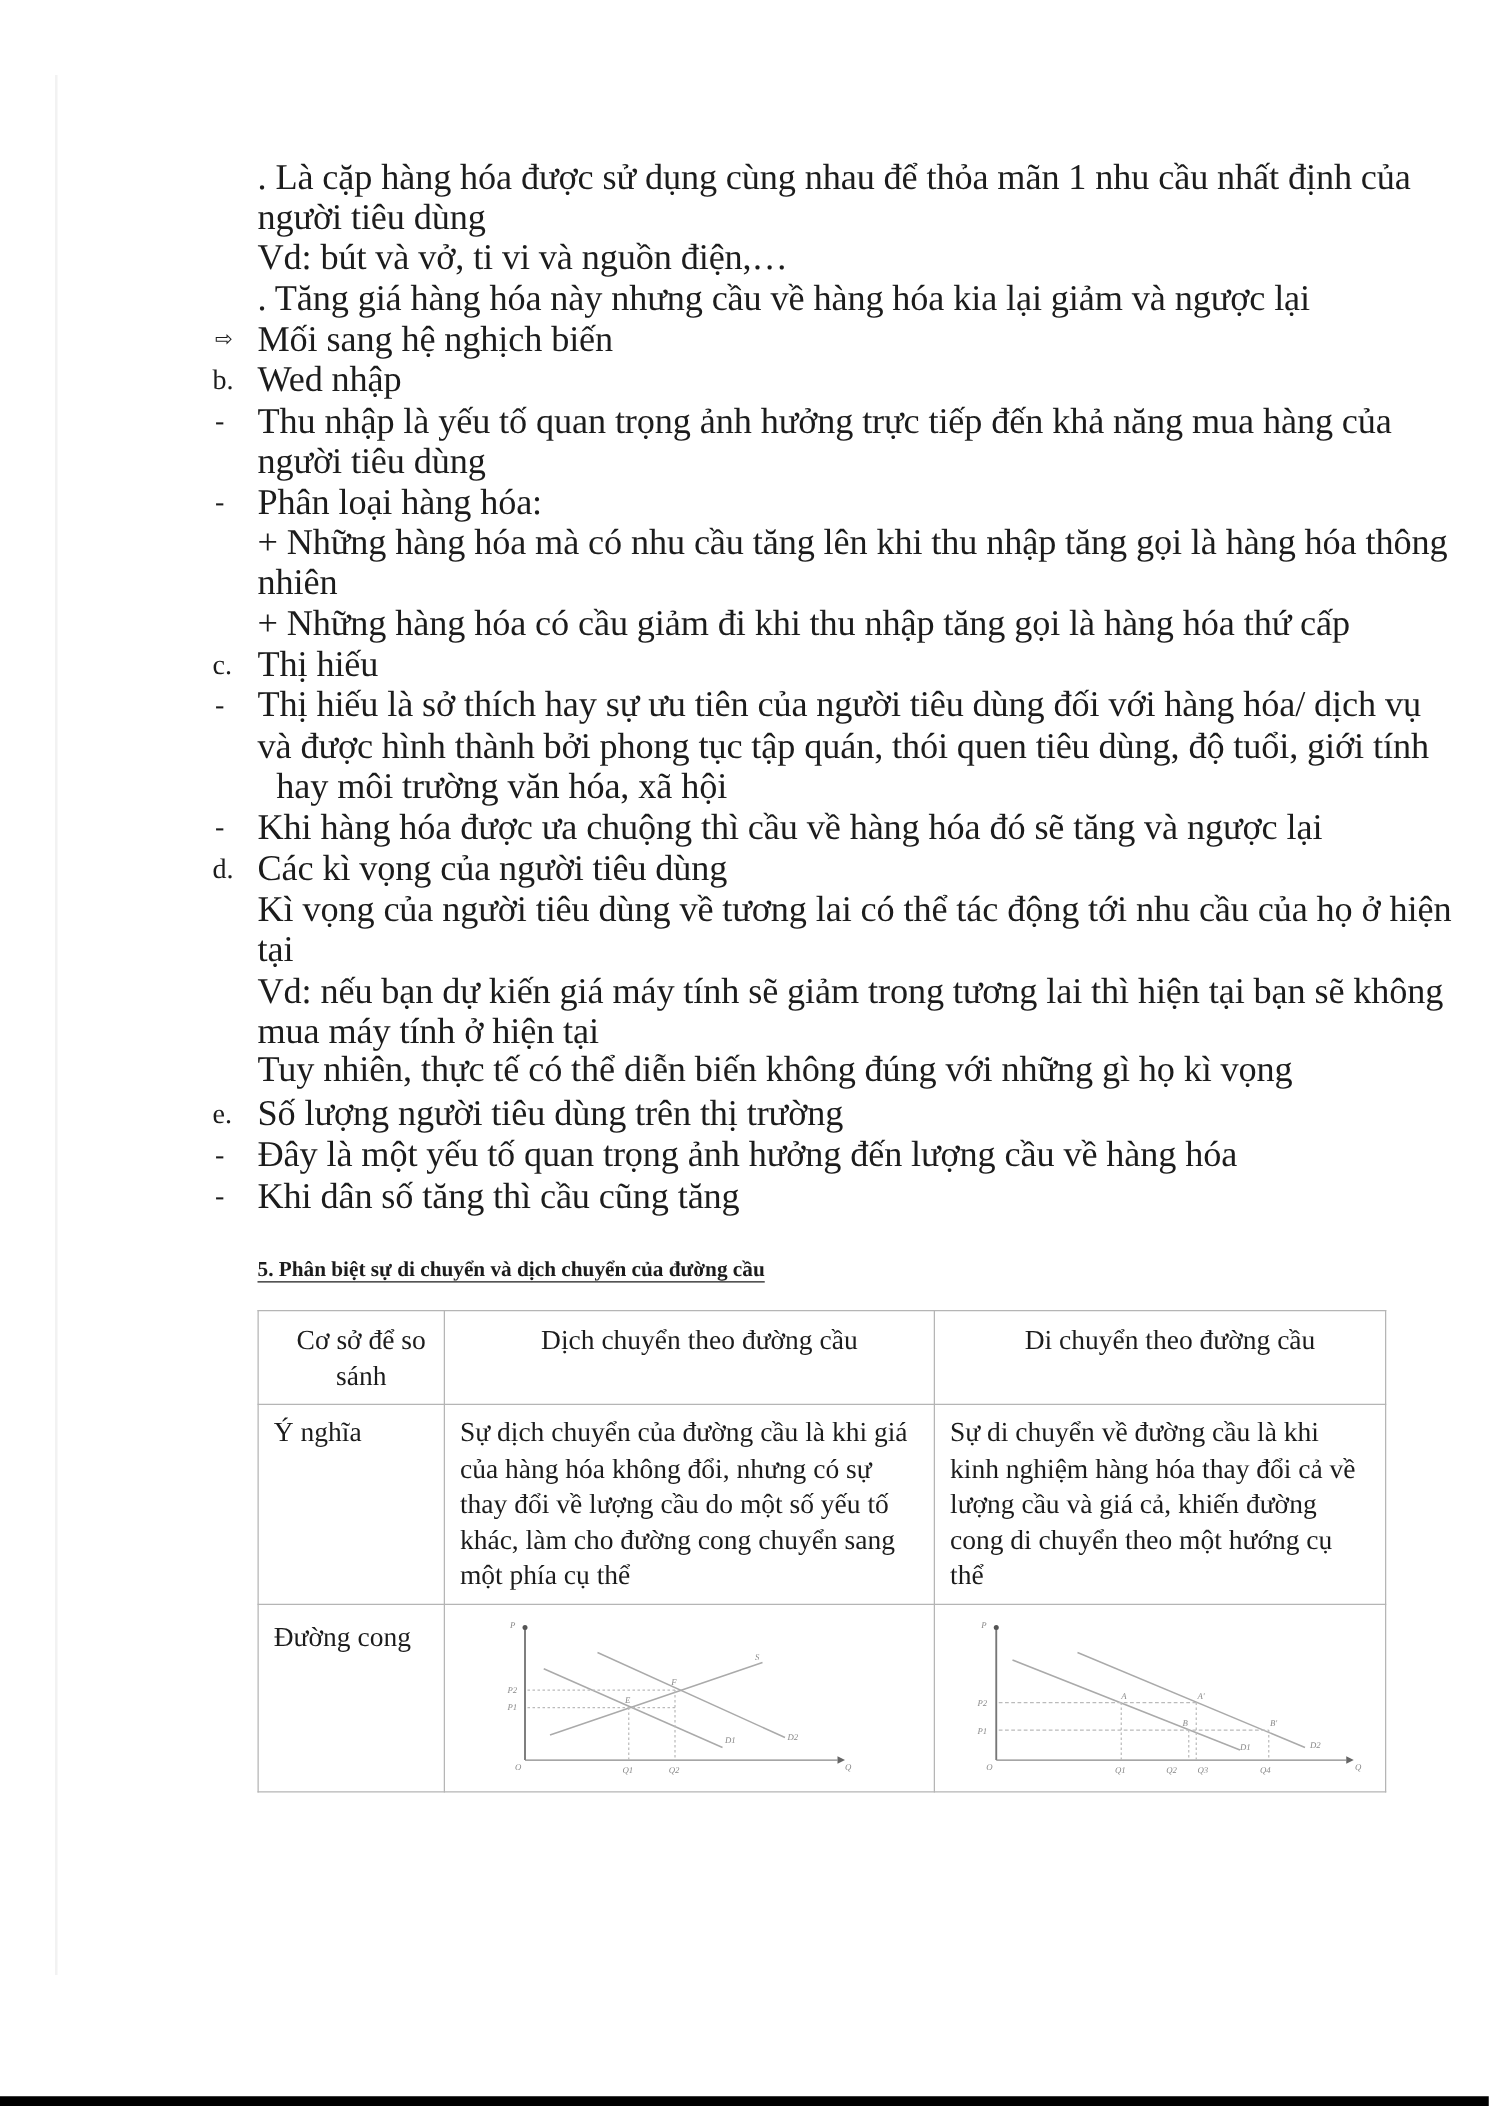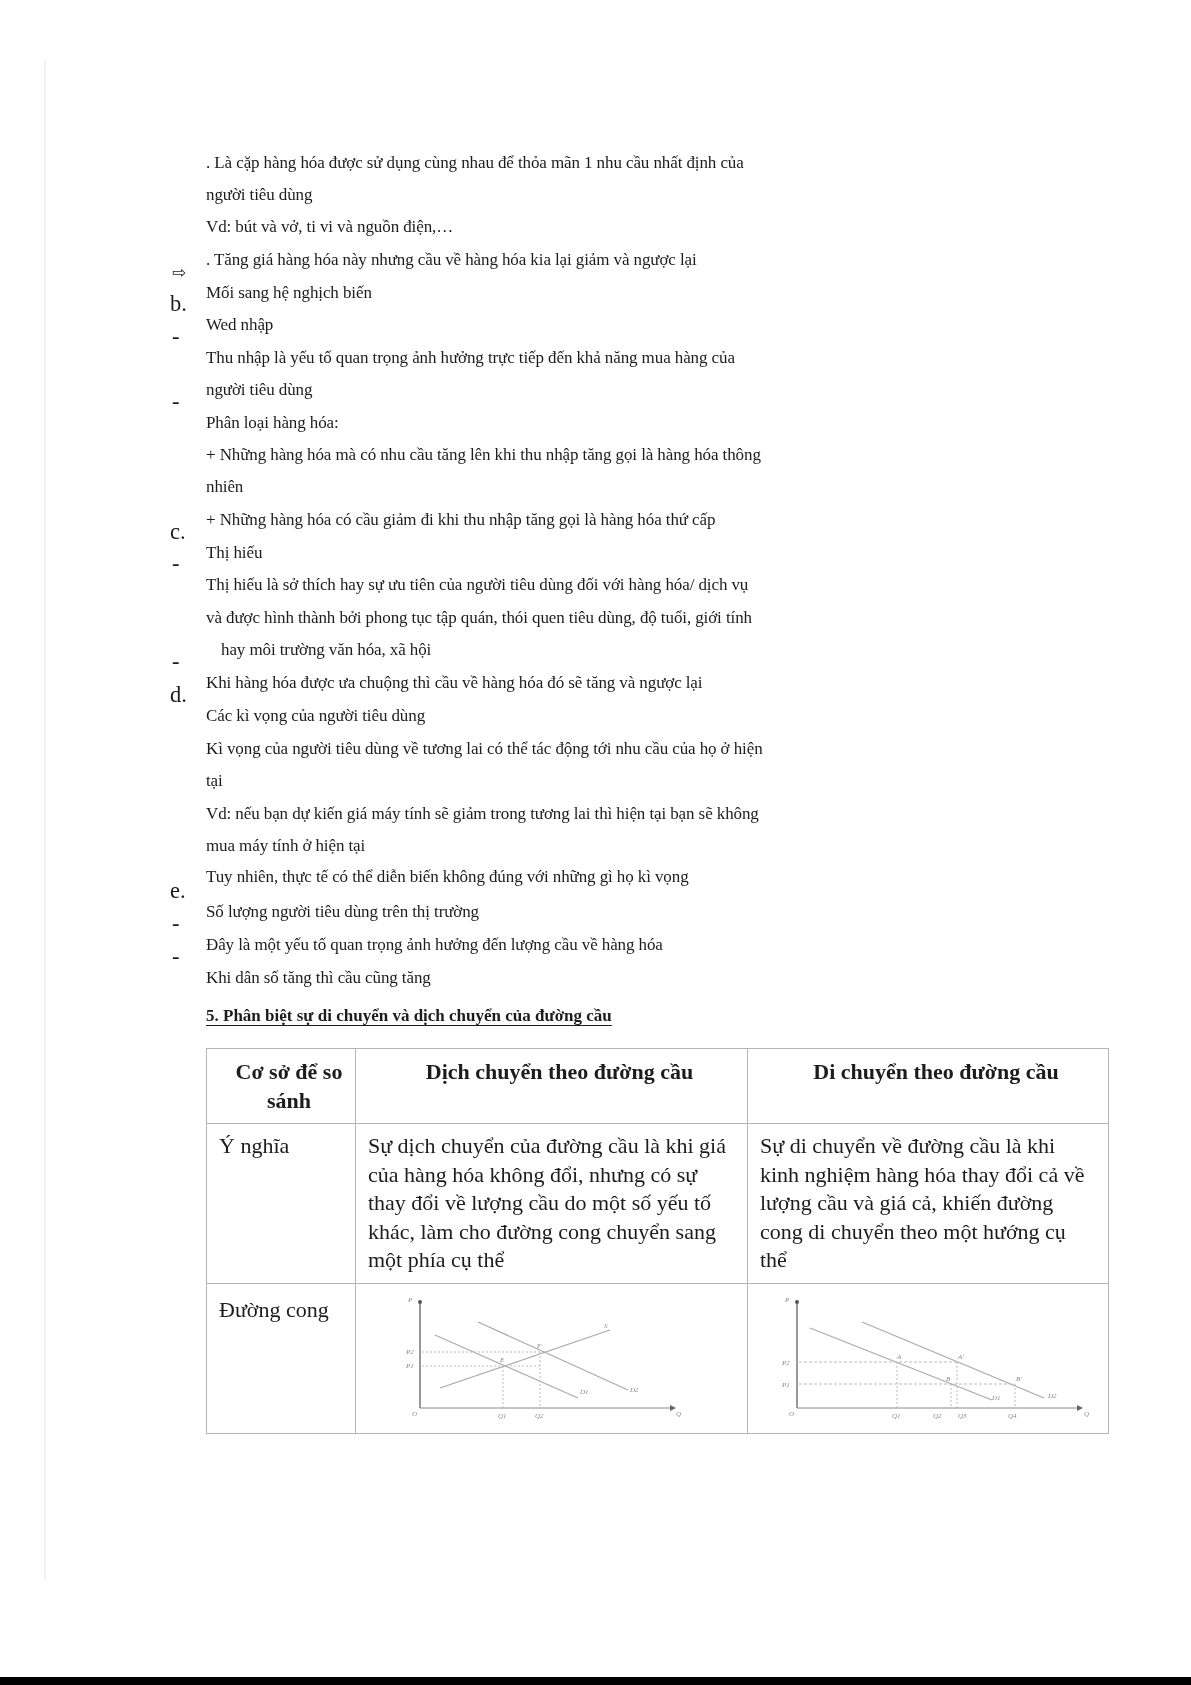--- a/index.html
+++ b/index.html
@@ -4,36 +4,36 @@
 <style>
   html, body { margin: 0; padding: 0; }
   body {
     width: 1191px; height: 1685px; background: #ffffff; position: relative; overflow: hidden;
     font-family: "Liberation Serif", "DejaVu Serif", serif; color: #1c1c1c;
   }
   .page-edge { position: absolute; left: 44px; top: 60px; width: 2px; height: 1520px; background: #f2f2f2; }
   .bottom-bar { position: absolute; left: 0; bottom: 0; width: 1191px; height: 8px; background: #000; }
   .content { position: absolute; left: 0; top: 0; width: 1191px; }
   .line {
-    position: absolute; font-size: 17px; line-height: 32px; white-space: nowrap; letter-spacing: -0.1px; margin-top: 21px;
+    position: absolute; font-size: 29px; line-height: 32px; white-space: nowrap; letter-spacing: -0.1px;
   }
   .marker { position: absolute; font-size: 22.5px; line-height: 32px; }
   .arrow-icon { font-family: "DejaVu Sans", sans-serif; font-size: 17px; }
   .heading {
     position: absolute; left: 206px; top: 1000px; font-size: 17px; font-weight: bold;
     text-decoration: underline; text-underline-offset: 4px; line-height: 32px;
   }
   table.cmp {
     position: absolute; left: 206px; top: 1048px; width: 903px; border-collapse: collapse;
     font-size: 22px; line-height: 28.5px;
   }
   table.cmp td, table.cmp th {
     border: 1.5px solid #b5b5b5; vertical-align: top; padding: 8px 12px; text-align: left;
   }
-  table.cmp th { font-weight: bold; text-align: center; padding-top: 9px; padding-left: 28px; }
+  table.cmp th { font-weight: normal; text-align: center; padding-top: 9px; padding-left: 28px; }
   .col1 { width: 126px; }
   .col2 { width: 360px; }
   .graph { display: block; }
   .graph text { font-family: "Liberation Serif", serif; font-size: 7px; fill: #888; font-style: italic; }
 </style>
 </head>
 <body>
 
 <div class="page-edge"></div>
 

